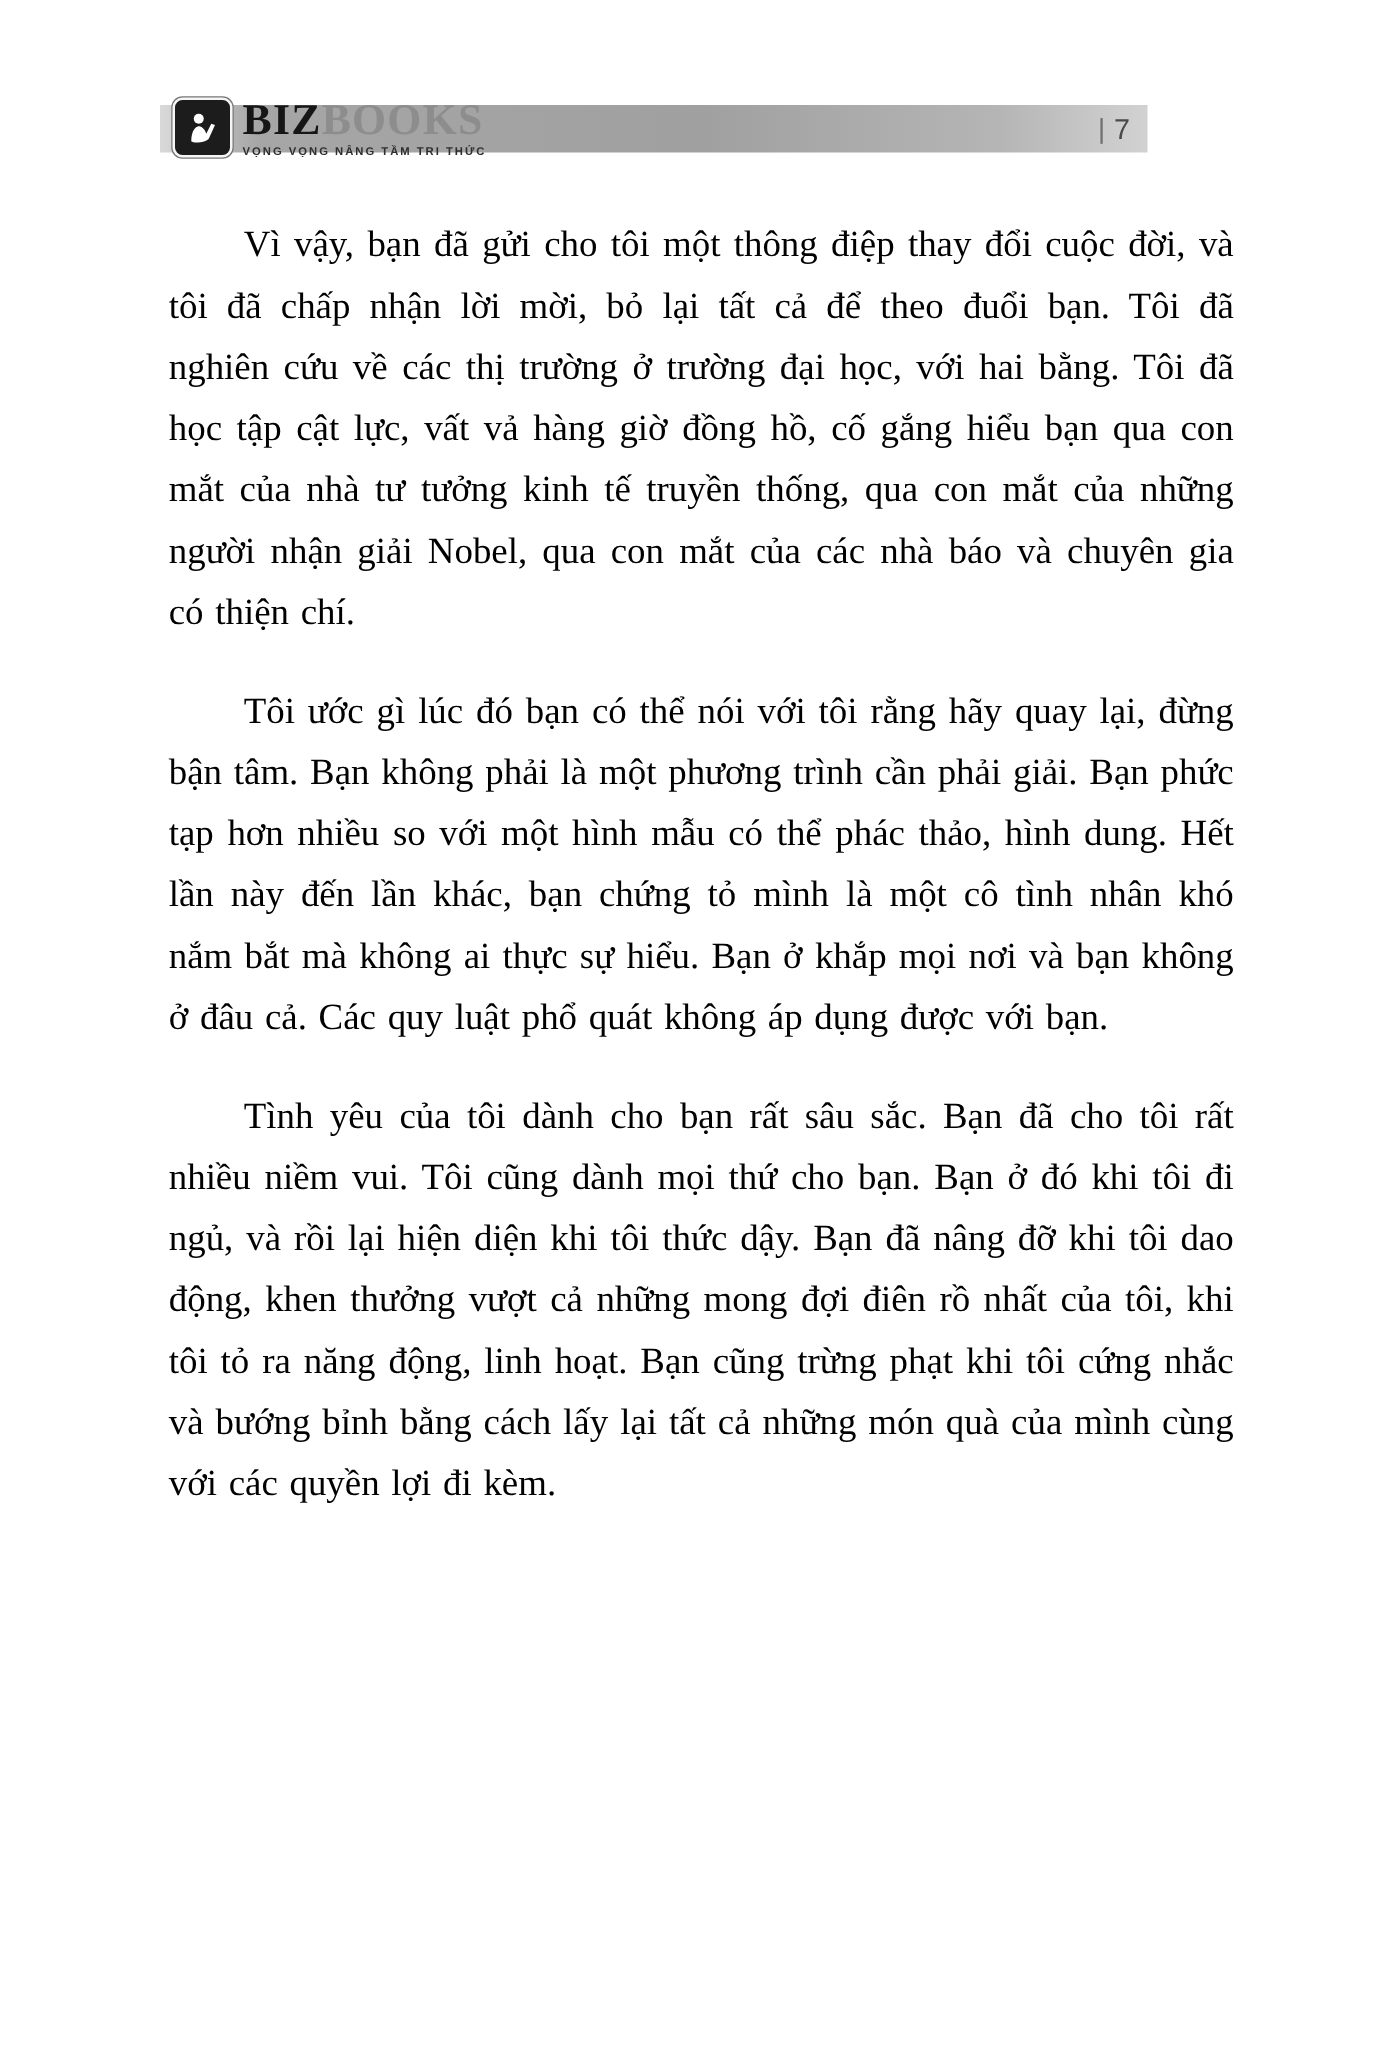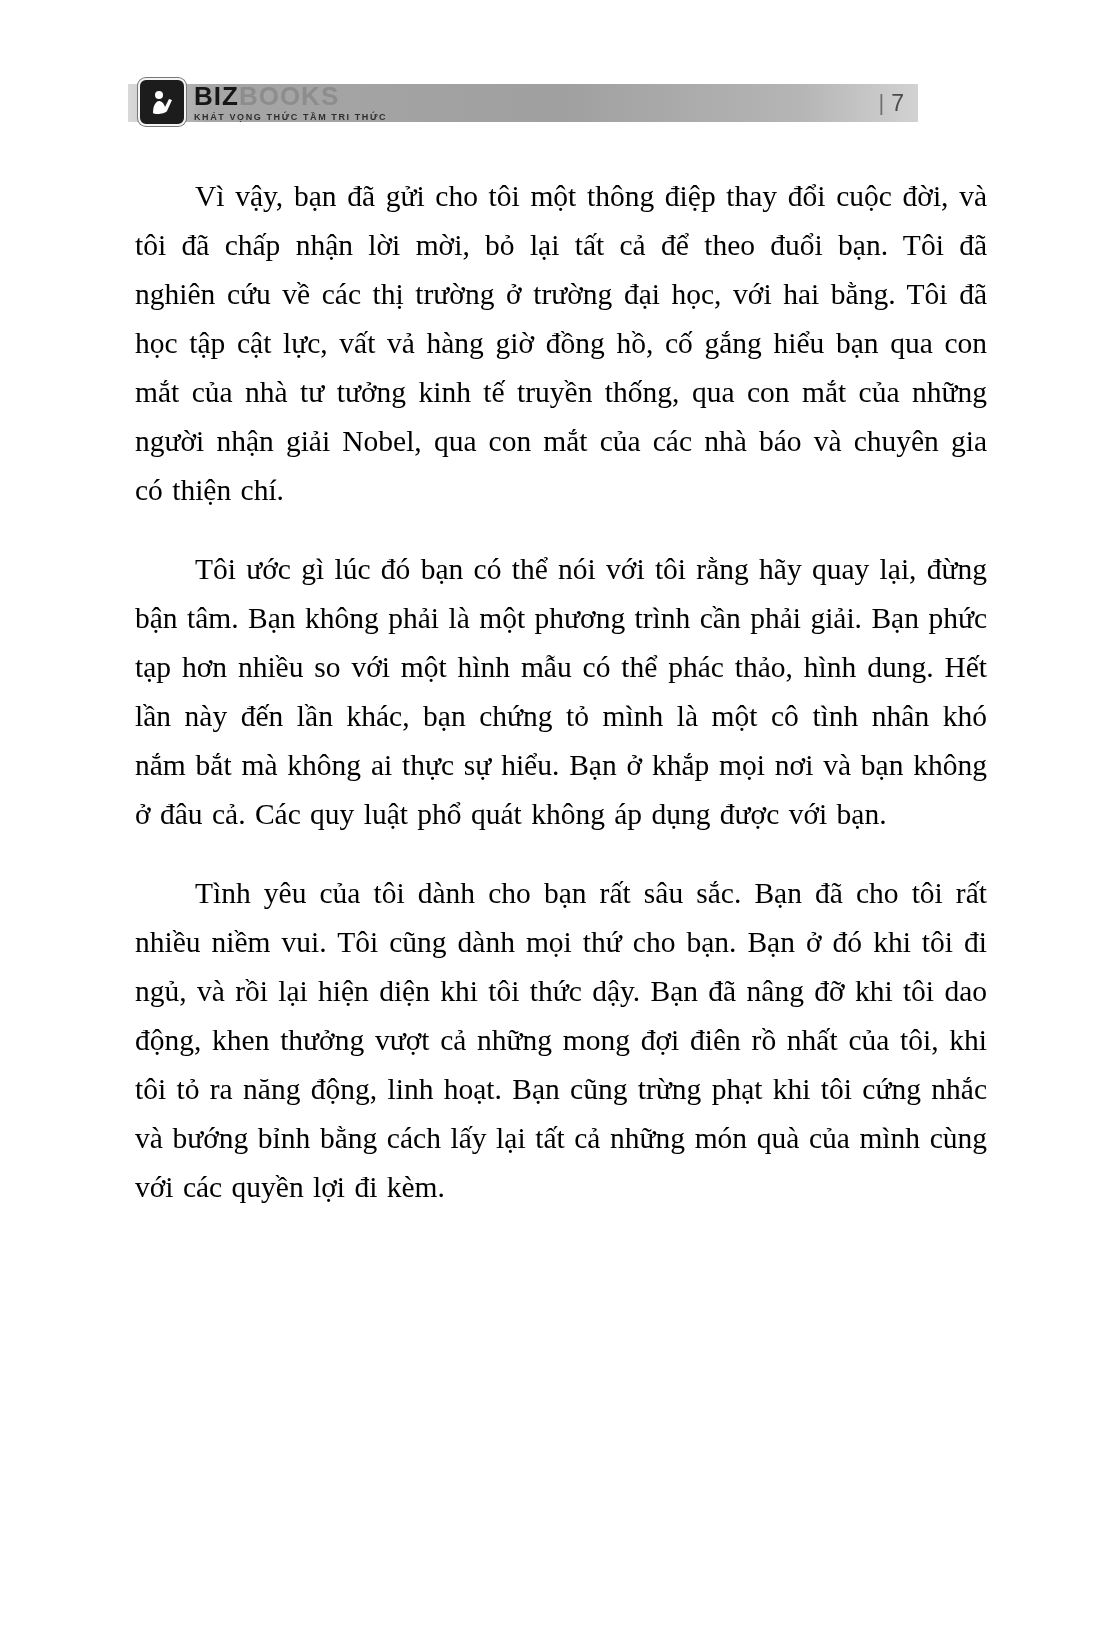--- a/index.html
+++ b/index.html
@@ -52,23 +52,23 @@
     align-items: center;
     justify-content: center;
   }
   .logo-text-col {
     display: flex;
     flex-direction: column;
     justify-content: center;
     line-height: 1;
   }
   .logo-wordmark {
-    font-family: Liberation Sans, sans-serif;
+    font-family: Liberation Serif, serif;
     font-weight: bold;
-    font-size: 26px;
+    font-size: 35px;
     letter-spacing: 1px;
     line-height: 1;
   }
   .logo-biz { color: #161616; }
   .logo-books { color: #8d8d8d; }
   .logo-tagline {
     font-family: "Liberation Sans", sans-serif;
     font-size: 9px;
     font-weight: bold;
     letter-spacing: 1.6px;
@@ -125,21 +125,21 @@
       <div class="logo-badge">
         <svg width="30" height="30" viewBox="0 0 30 30" aria-hidden="true">
           <circle cx="12" cy="8" r="4" fill="#ffffff"></circle>
           <path d="M6 26 C6 17 10 14 12 14 C14 14 17 16 18 20 L22 12 L25 13 L20 24 C18 27 8 28 6 26 Z" fill="#ffffff"></path>
         </svg>
       </div>
       <div class="logo-text-col">
         <div class="logo-wordmark">
           <span class="logo-biz">BIZ</span><span class="logo-books">BOOKS</span>
         </div>
-        <div class="logo-tagline">KHÁT VỌNG THỨC TẦM TRI THỨC</div>
+        <div class="logo-tagline">VỌNG VỌNG NÂNG TẦM TRI THỨC</div>
       </div>
     </div>
 
     <div class="page-number-wrap">
       <span class="page-number-bar">|</span>
       <span class="page-number">7</span>
     </div>
   </div>
 
   <div class="content">

